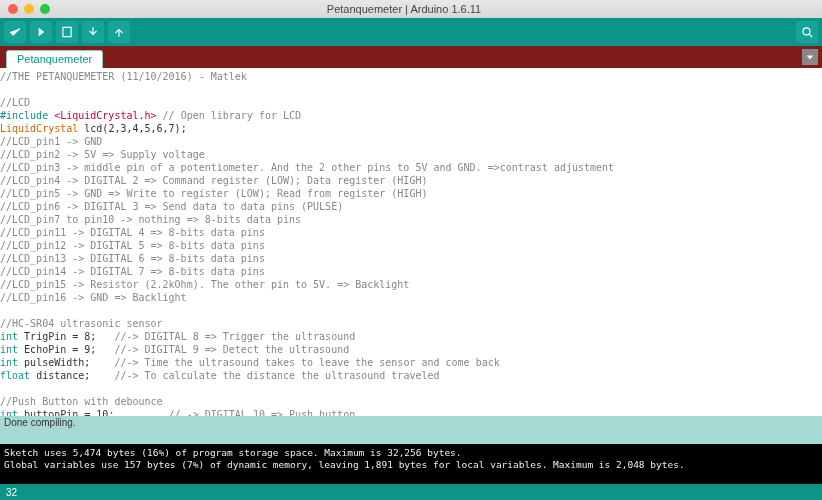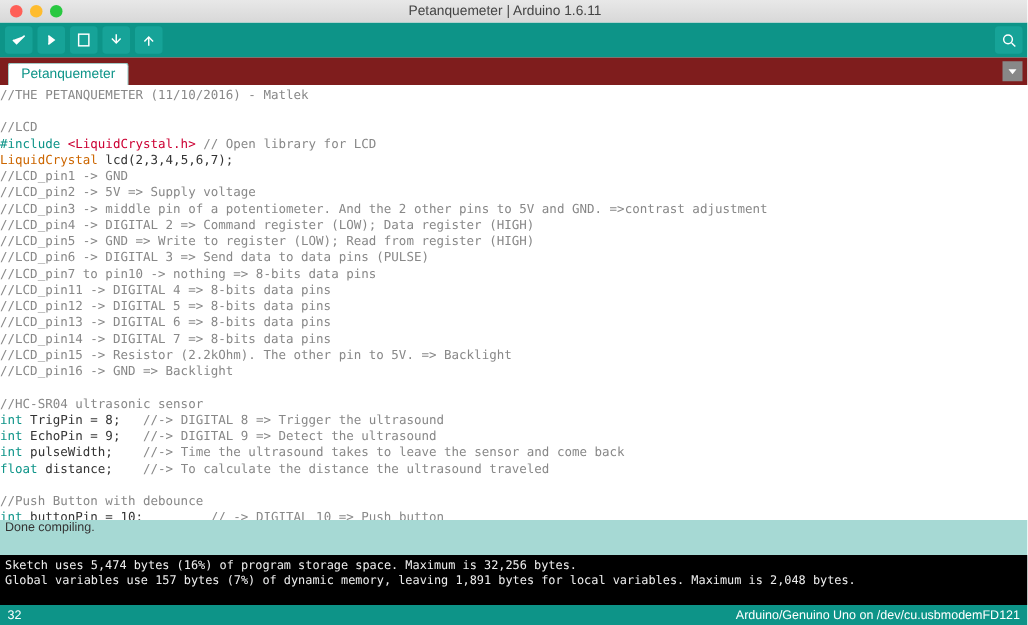--- a/index.html
+++ b/index.html
@@ -91,14 +91,13 @@
 <div class="status1">
   <span>Done compiling.</span>
 </div>
 
 <div class="console" id="console">Sketch uses 5,474 bytes (16%) of program storage space. Maximum is 32,256 bytes.
 Global variables use 157 bytes (7%) of dynamic memory, leaving 1,891 bytes for local variables. Maximum is 2,048 bytes.</div>
 
 <div class="status2">
   <span>32</span>
   <div class="spacer"></div>
-  <span>Arduino/Genuino Uno on /dev/cu.usbmodemFD121</span>
 </div>
 
 </body></html>

